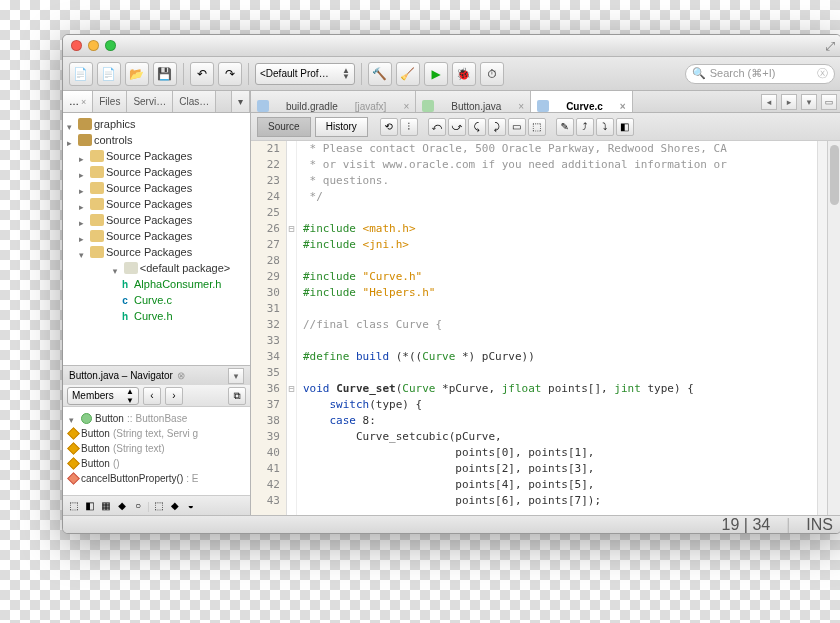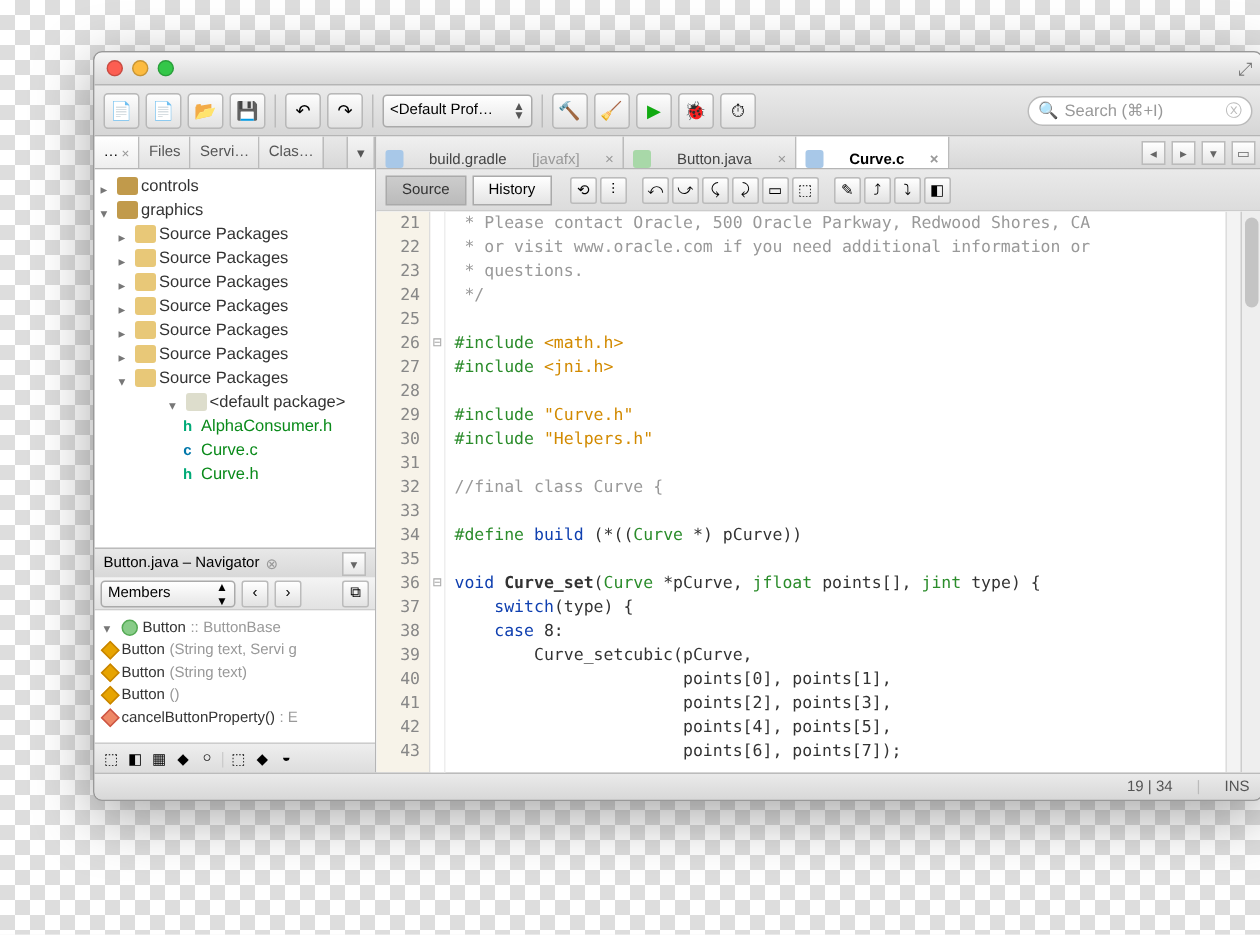--- a/index.html
+++ b/index.html
@@ -128,21 +128,21 @@
     display: flex; align-items: center; padding: 0 6px; gap: 4px;
     font-size: 10px;
   }
   .nav-hdr-x{ color: #999;}
   .nav-toolbar {
     height: 22px; background: linear-gradient(#f4f4f4,#e2e2e2);
     border-bottom: 1px solid #ccc;
     display: flex; align-items: center; gap: 4px; padding: 0 4px;
   }
   .members-select {
-    height: 18px; width: 90px; font-size: 10px;
+    height: 18px; width: 72px; font-size: 10px;
     background: linear-gradient(#fff,#e6e6e6);
     border: 1px solid #aaa; border-radius: 3px;
     display: flex; align-items: center; justify-content: space-between; padding: 0 4px;
   }
   .mini-btn {
     width: 18px; height: 18px;
     background: linear-gradient(#fff,#e2e2e2);
     border: 1px solid #bbb; border-radius: 2px;
     display: inline-flex; align-items: center; justify-content: center; font-size: 10px;
   }
@@ -229,21 +229,21 @@
   .bold{ font-weight:bold;}
   .err-strip{ width:10px; background:#f3f3f3; border-left:1px solid #ddd;}
   .scrollbar { width:14px; background:#eee; border-left:1px solid #ccc; position:relative;}
   .scrollbar .thumb{ position:absolute; top:4px; left:2px; right:2px; height:60px; background:#c4c4c4; border-radius:6px;}
 
   .statusbar {
     height: 18px; background: linear-gradient(#eaeaea,#d8d8d8);
     border-top: 1px solid #bbb;
     display: flex; align-items: center; justify-content: flex-end;
     padding: 0 8px; gap: 16px;
-    font-size: 10px; color: #555;
+    font-size: 16px; color: #555;
   }
   .statusbar .sep{ color:#bbb;}
 </style>
 </head>
 <body>
 
 <div class="window">
 
   <div class="titlebar">
     <div class="traffic-lights">
@@ -295,28 +295,28 @@
             <span>Servi…</span>
           </div>
         <div class="ptab">
             <span>Clas…</span>
           </div>
         <div class="ptab" style="margin-left:auto;border-left:1px solid #bbb">▾</div>
       </div>
 
       <div class="tree">
         <div class="tree-row">
+          <span class="disc open"></span>
+            <span class="ic proj"></span>
+          <span class="label">graphics</span>
+        </div>
+        <div class="tree-row">
           <span class="disc"></span>
             <span class="ic proj"></span>
           <span class="label">controls</span>
-        </div>
-        <div class="tree-row">
-          <span class="disc open"></span>
-            <span class="ic proj"></span>
-          <span class="label">graphics</span>
         </div>
         <div class="tree-row indent1">
             <span class="disc"></span>
             <span class="ic pkg"></span>
             <span class="label">Source Packages</span>
           </div>
         <div class="tree-row indent1">
             <span class="disc"></span>
             <span class="ic pkg"></span>
             <span class="label">Source Packages</span>

